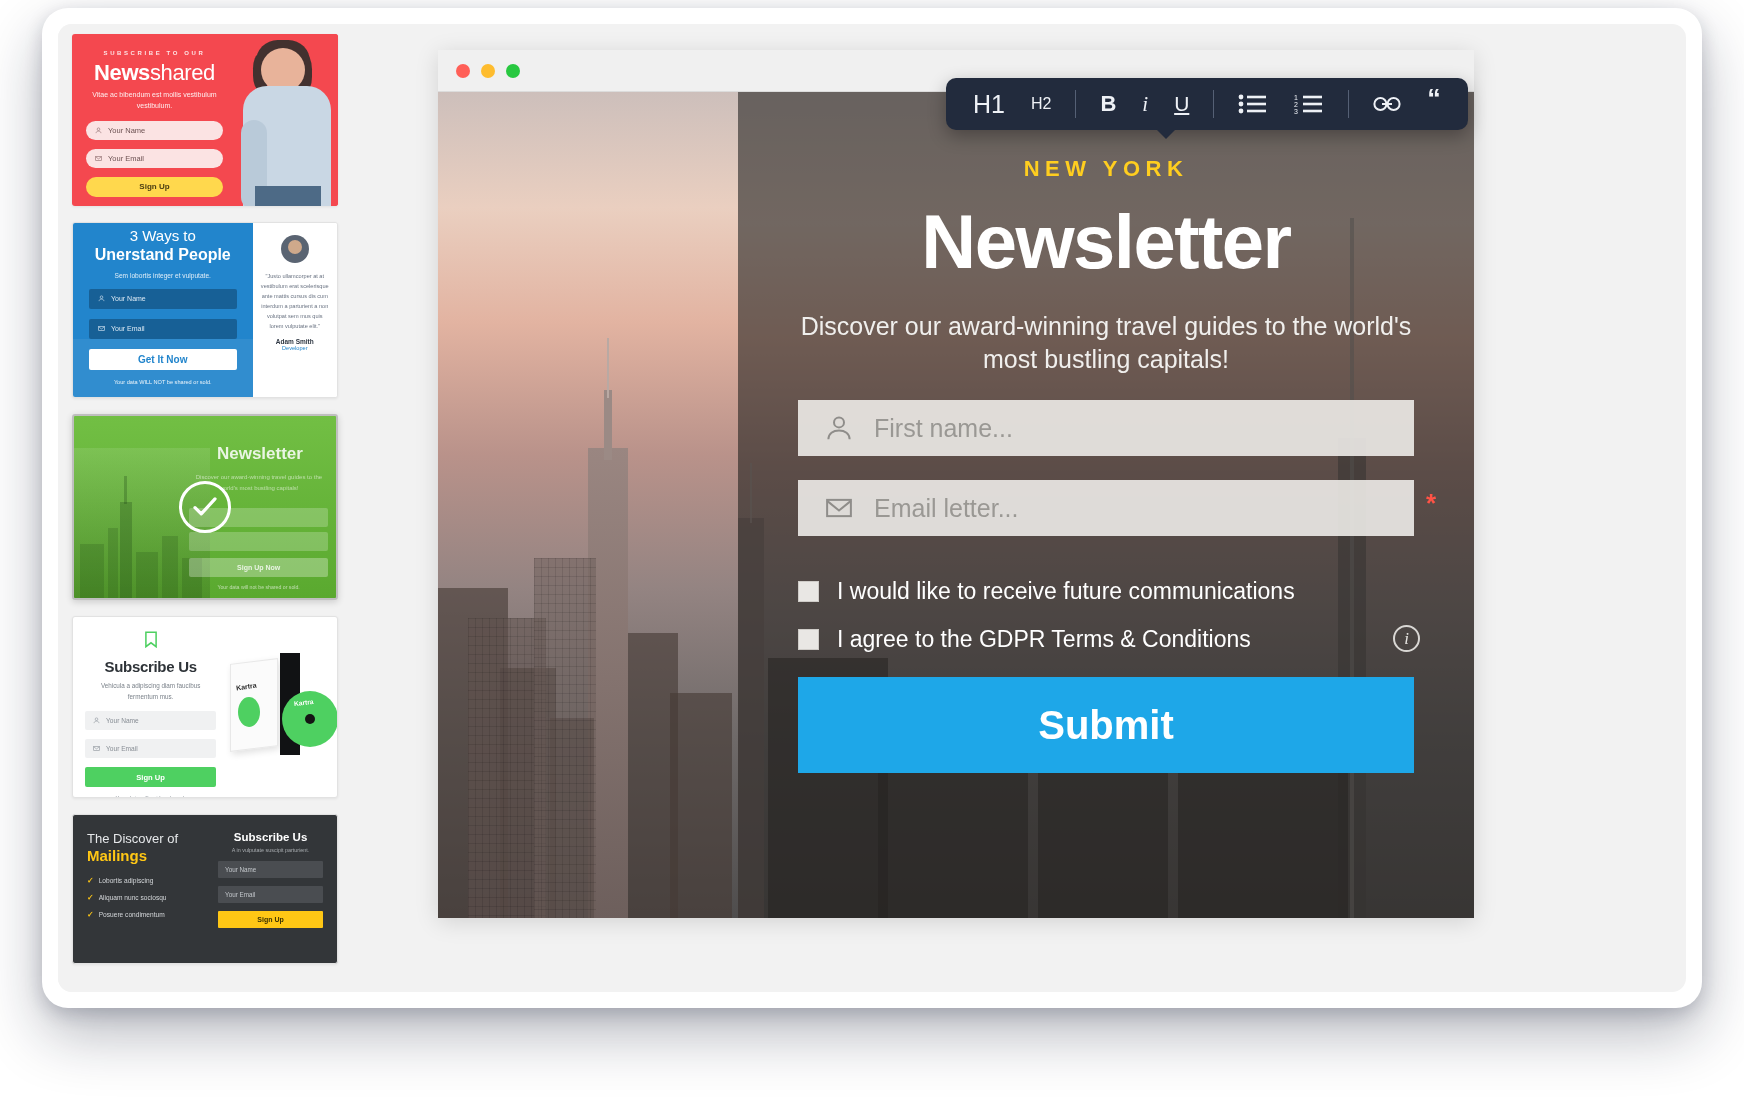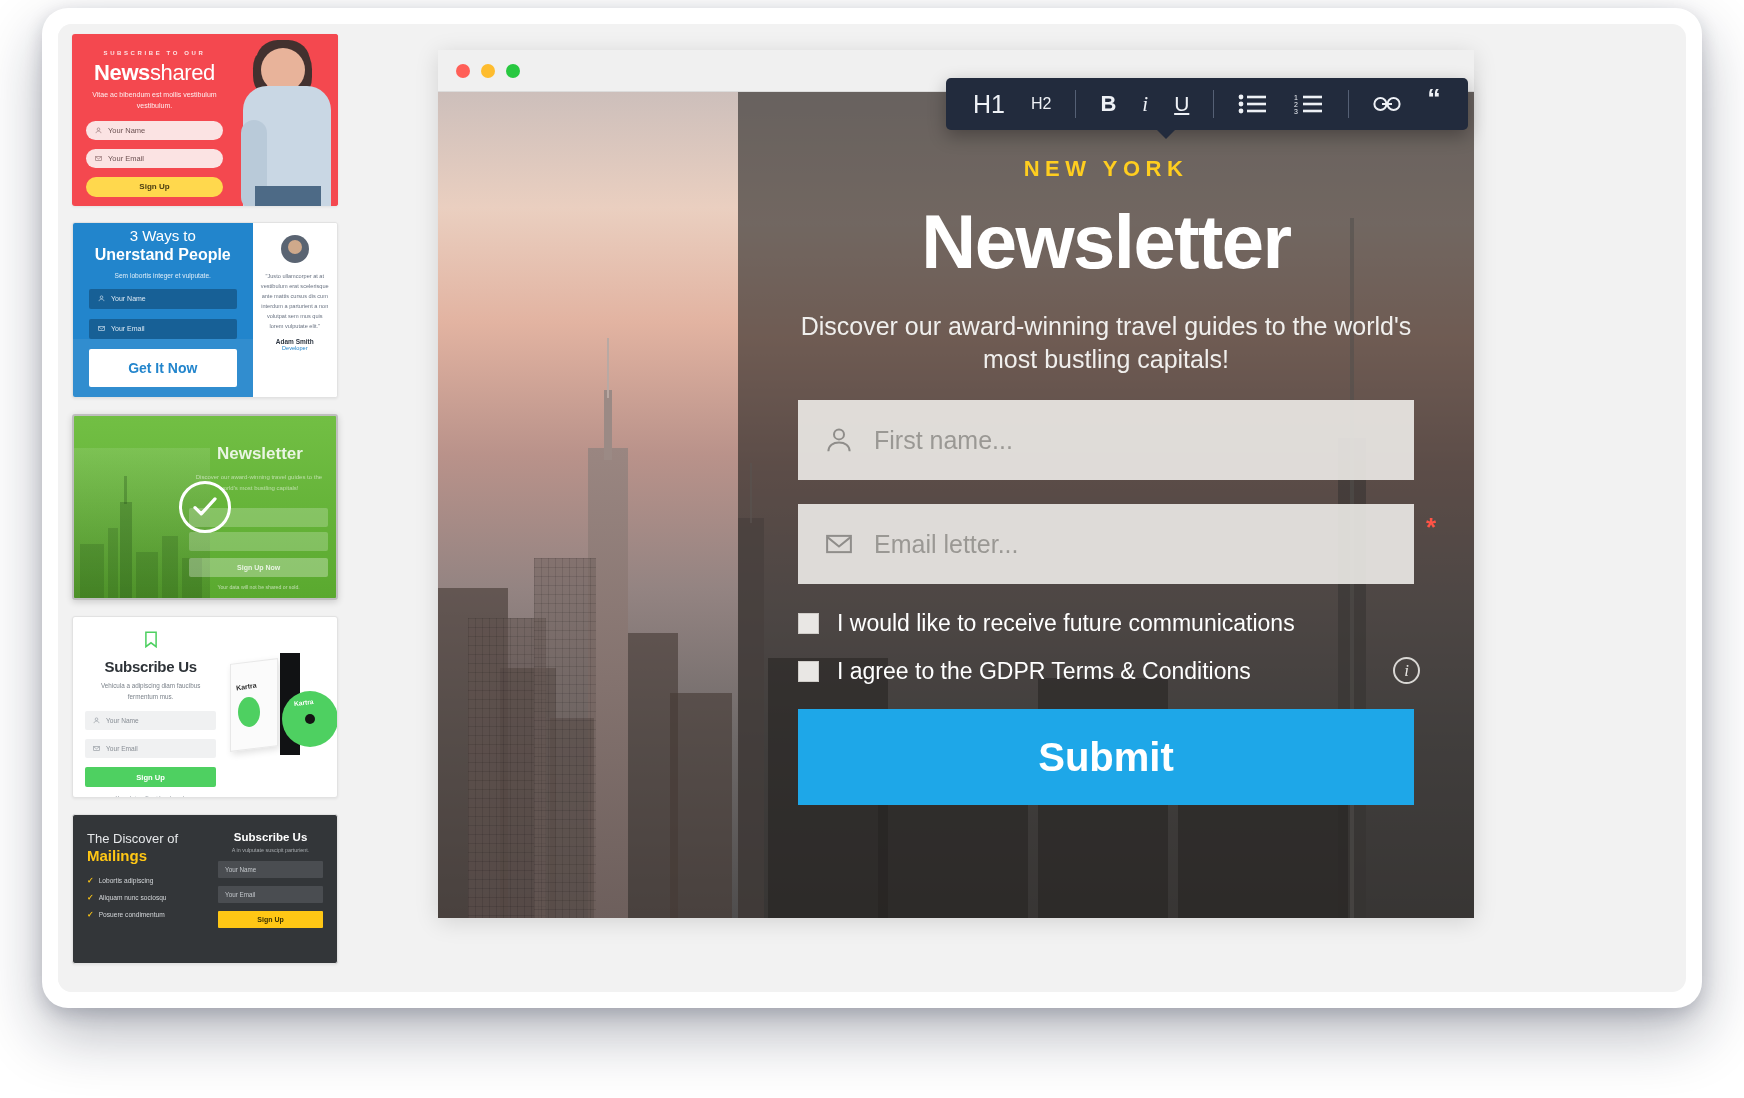--- a/index.html
+++ b/index.html
@@ -139,23 +139,23 @@
     position: relative; text-align: center; color: rgba(255,255,255,0.85);
     font-size: 6.6px; margin-top: 7px;
   }
   .t2 .fld2 {
     position: relative; margin-top: 10px; height: 20px; border-radius: 2px;
     background: rgba(10,50,85,0.45); display: flex; align-items: center;
     padding: 0 9px; gap: 6px;
   }
   .t2 .fld2 span.lbl { font-size: 7px; color: #dce9f4; }
   .t2 .btn2 {
-    position: relative; margin-top: 10px; height: 38px; background: #ffffff;
+    position: relative; margin-top: 10px; height: 21px; background: #ffffff;
     border-radius: 2px; display: flex; align-items: center; justify-content: center;
-    font-size: 14px; font-weight: 700; color: #2285cc;
+    font-size: 10px; font-weight: 700; color: #2285cc;
   }
   .t2 .note2 {
     position: relative; margin-top: 9px; text-align: center;
     font-size: 5.6px; color: rgba(255,255,255,0.9);
   }
   .t2 .t2-right {
     flex: 1; background: #ffffff; padding: 12px 8px;
     display: flex; flex-direction: column; align-items: center;
   }
   .av {
@@ -393,31 +393,31 @@
   .big-title {
     text-align: center; color: #ffffff; font-size: 76px;
     font-weight: 700; letter-spacing: -1.5px; margin-top: 22px;
     line-height: 1.0;
   }
   .lede {
     text-align: center; color: #f0efed; font-size: 25px;
     line-height: 1.32; margin-top: 30px; font-weight: 400;
   }
   .field {
-    position: relative; margin-top: 24px; height: 80px;
+    position: relative; margin-top: 24px; height: 56px;
     background: rgba(237,235,232,0.90);
     display: flex; align-items: center; padding-left: 26px; gap: 20px;
   }
   .field .ph { color: #9a9894; font-size: 25px; }
   .req-star {
     position: absolute; right: -22px; top: 8px; color: #ff5346;
     font-size: 26px; font-weight: 700;
   }
   .fields-wrap { position: relative; }
-  .checks { margin-top: 26px; position: relative; }
+  .checks { margin-top: 42px; position: relative; }
   .check-row {
     display: flex; align-items: center; gap: 18px; margin-bottom: 21px;
   }
   .cbox {
     width: 21px; height: 21px; background: #e9e7e4;
     border: 1px solid #cfccc8; flex: none;
   }
   .check-label { color: #ffffff; font-size: 23px; }
   .info-icon {
     position: absolute; right: -6px; bottom: 1px;
@@ -432,21 +432,21 @@
     color: #ffffff; font-size: 40px; font-weight: 700;
     border: none; width: 100%; cursor: pointer;
     font-family: "Liberation Sans", sans-serif;
   }
 
   
   .format-toolbar {
     position: absolute; left: 888px; top: 54px;
     height: 52px; background: #222b3d;
     display: flex; align-items: center; padding: 0 16px; gap: 4px;
-    border-radius: 5px;
+    border-radius: 10px;
     box-shadow: 0 6px 18px rgba(0,0,0,0.3);
     z-index: 40;
   }
   .format-toolbar::after {
     content: ""; position: absolute; left: 210px; bottom: -9px;
     width: 0; height: 0; border-left: 10px solid transparent;
     border-right: 10px solid transparent; border-top: 10px solid #222b3d;
   }
   .tb-btn {
     color: #eef1f6; display: flex; align-items: center; justify-content: center;

